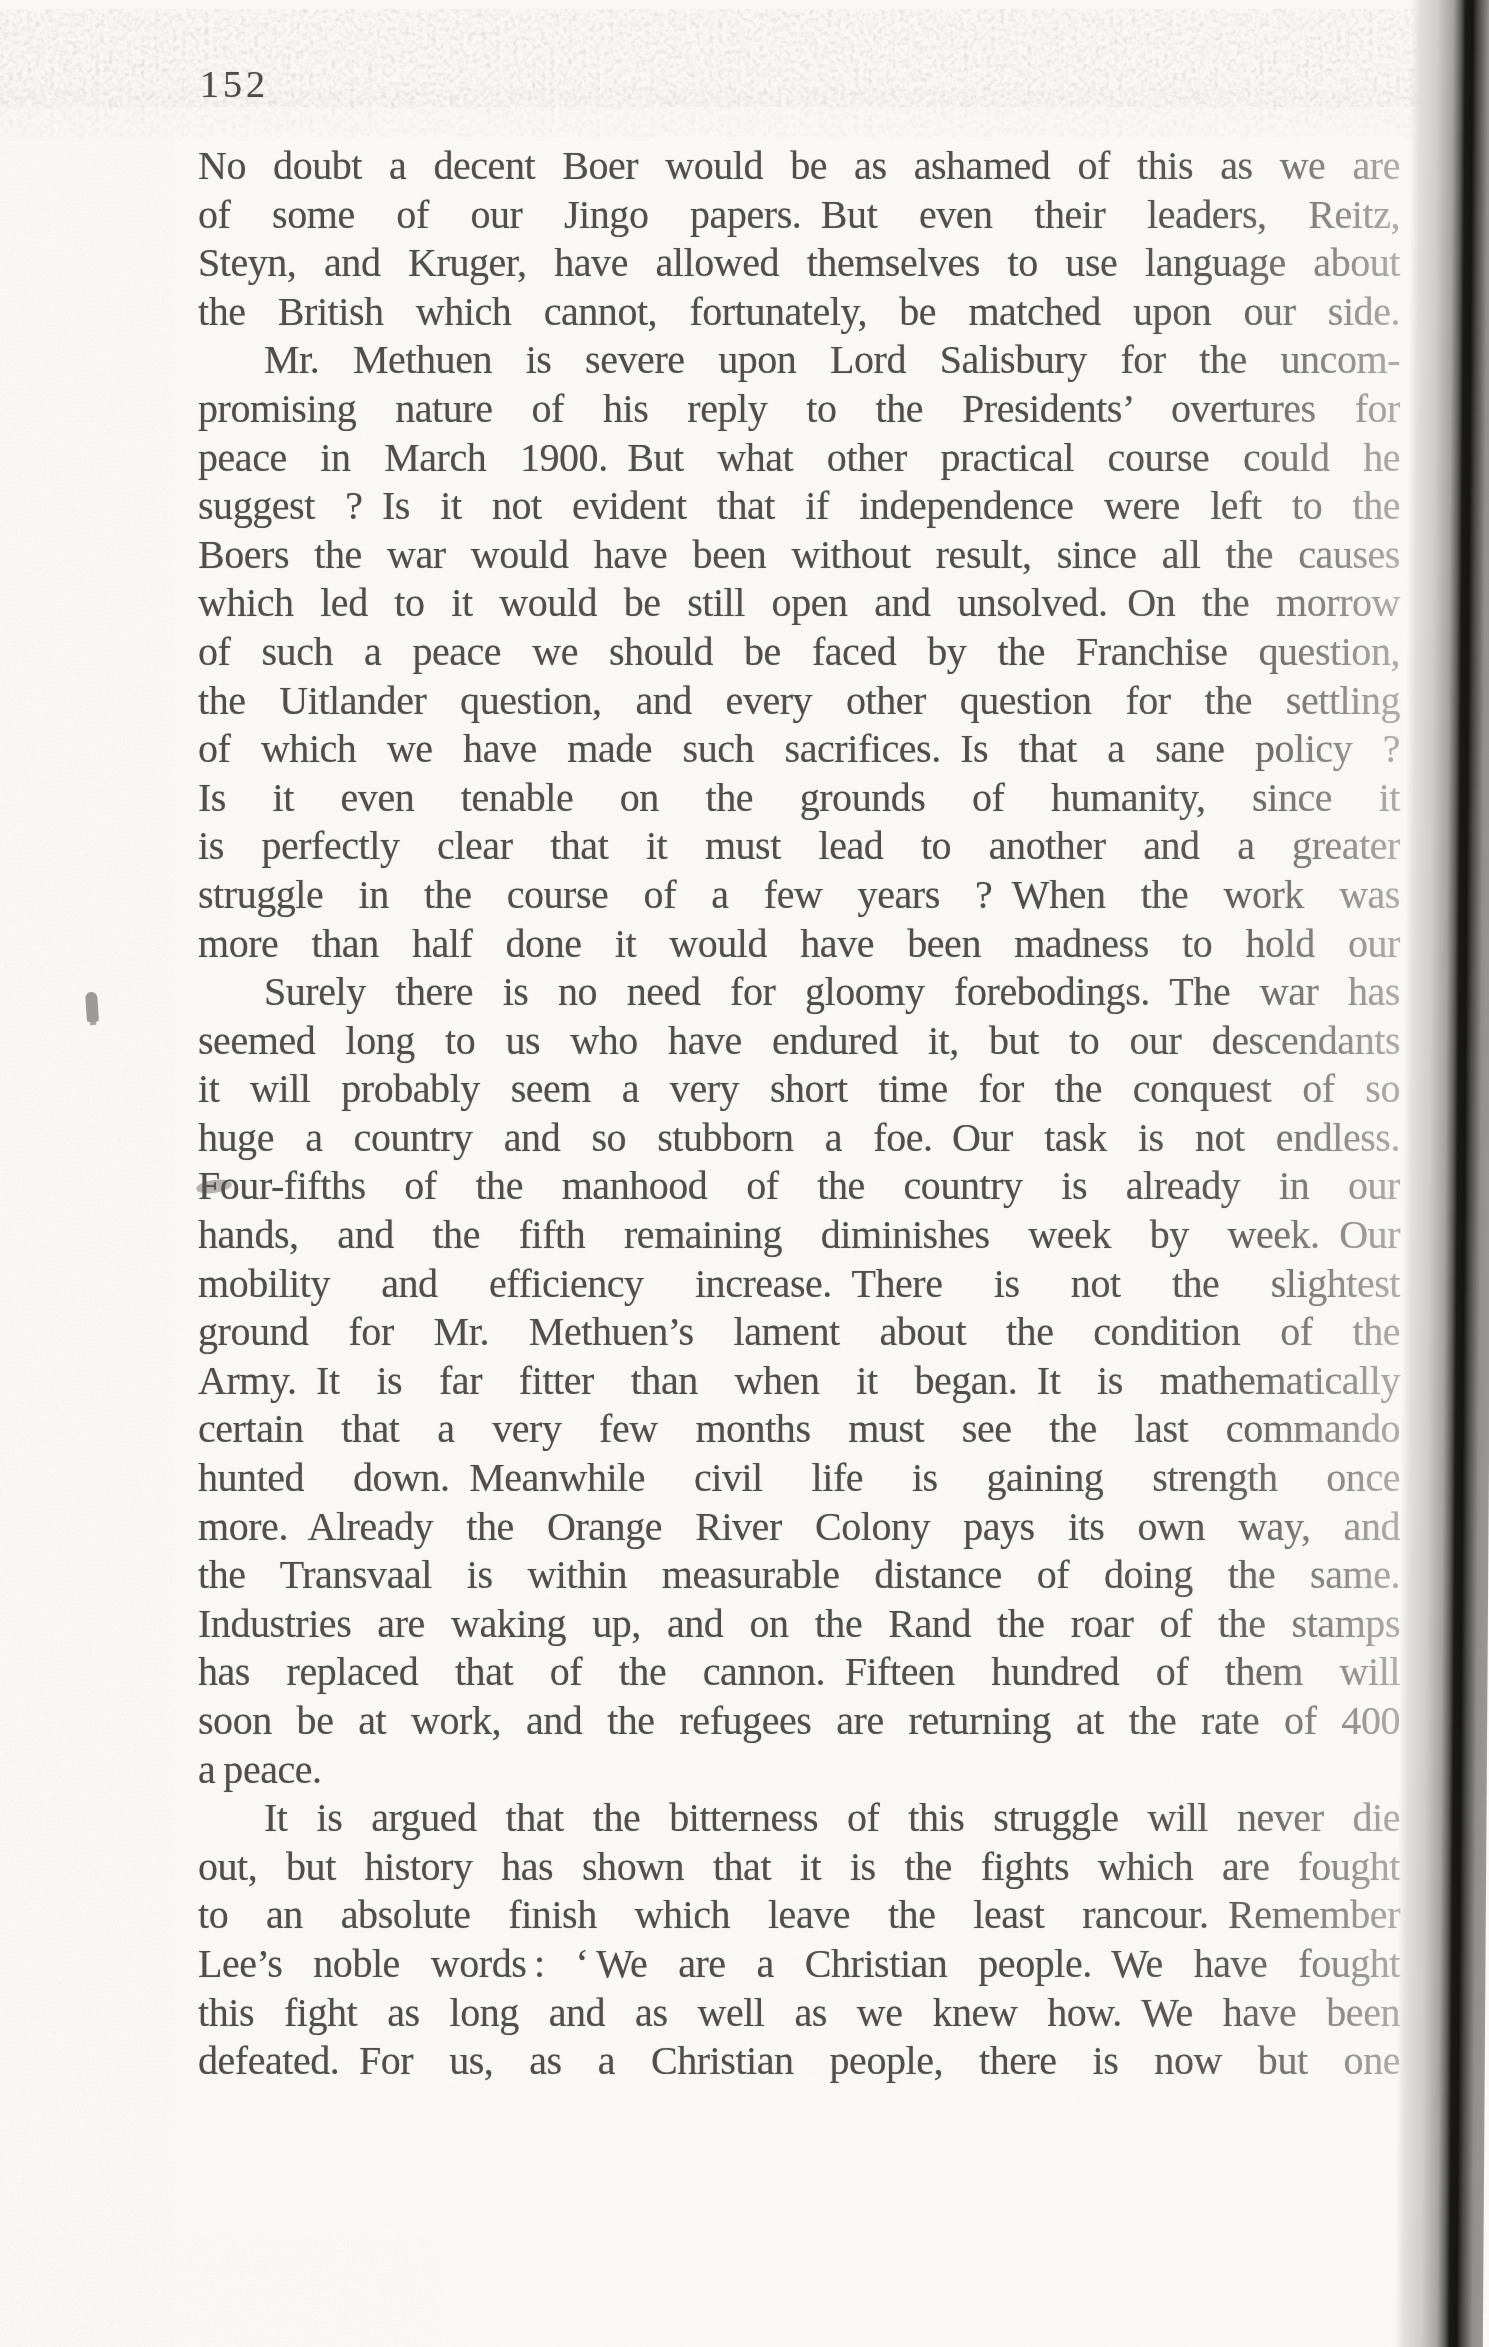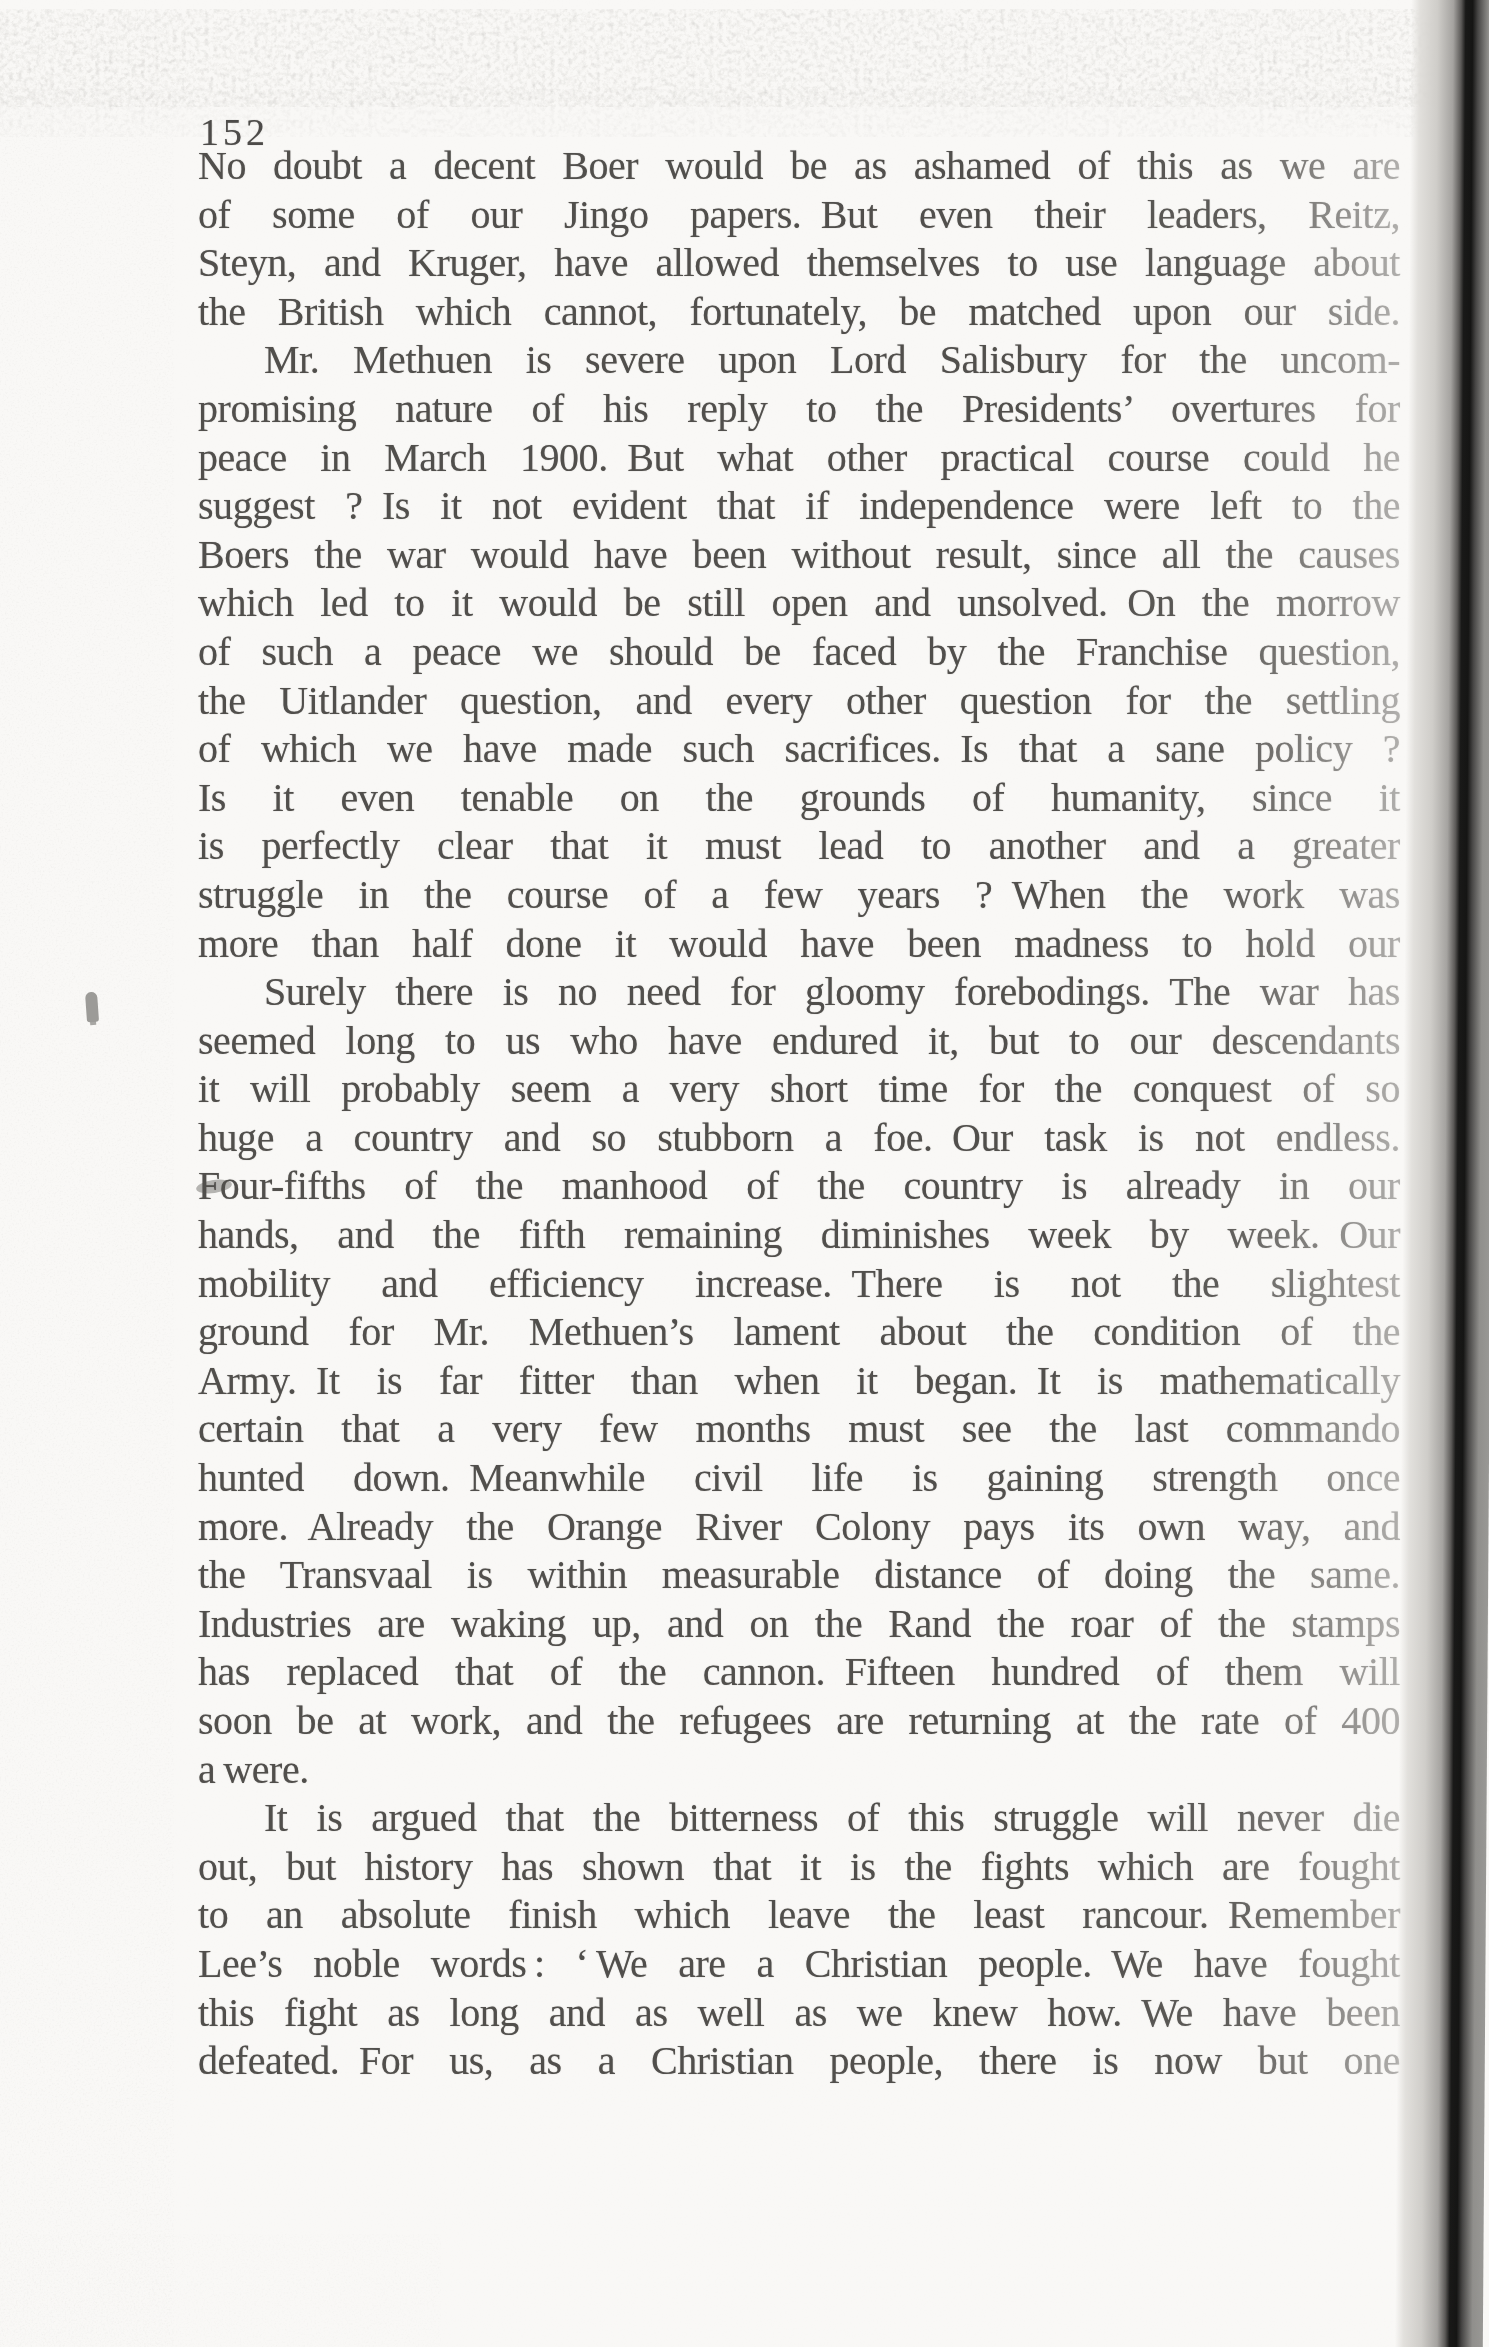--- a/index.html
+++ b/index.html
@@ -15,21 +15,20 @@
     z-index:1; pointer-events:none;
   }
   .header {
     position:absolute; left:198px; top:54px; width:1202px; height:52px;
     z-index:3; color:#4d4b49;
   }
   .pagenum {
     position:absolute; left:2px; top:8px;
     font-size:38px; letter-spacing:4px;
     text-shadow:0 0 1px rgba(86,84,80,0.55);
-    margin-top:48px;
   }
   .running-title {
     position:absolute; left:50%; transform:translateX(-50%); top:6px;
     font-size:37px; letter-spacing:3px; word-spacing:7px; white-space:nowrap;
     text-shadow:0 0 1px rgba(86,84,80,0.55);
   }
   .text-block {
     position:absolute; left:198px; top:142px; width:1202px;
     z-index:3;
     font-size:40px; line-height:48.6px;
@@ -141,21 +140,21 @@
         <div class="line">mobility and efficiency increase. There is not the slightest</div>
         <div class="line">ground for Mr. Methuen’s lament about the condition of the</div>
         <div class="line">Army. It is far fitter than when it began. It is mathematically</div>
         <div class="line">certain that a very few months must see the last commando</div>
         <div class="line">hunted down. Meanwhile civil life is gaining strength once</div>
         <div class="line">more. Already the Orange River Colony pays its own way, and</div>
         <div class="line">the Transvaal is within measurable distance of doing the same.</div>
         <div class="line">Industries are waking up, and on the Rand the roar of the stamps</div>
         <div class="line">has replaced that of the cannon. Fifteen hundred of them will</div>
         <div class="line">soon be at work, and the refugees are returning at the rate of 400</div>
-        <div class="line short">a were.</div>
+        <div class="line short">a peace.</div>
       </div>
       <div class="paragraph indent">
         <div class="line">It is argued that the bitterness of this struggle will never die</div>
         <div class="line">out, but history has shown that it is the fights which are fought</div>
         <div class="line">to an absolute finish which leave the least rancour. Remember</div>
         <div class="line">Lee’s noble words : ‘ We are a Christian people. We have fought</div>
         <div class="line">this fight as long and as well as we knew how. We have been</div>
         <div class="line">defeated. For us, as a Christian people, there is now but one</div>
       </div>
     </div>

